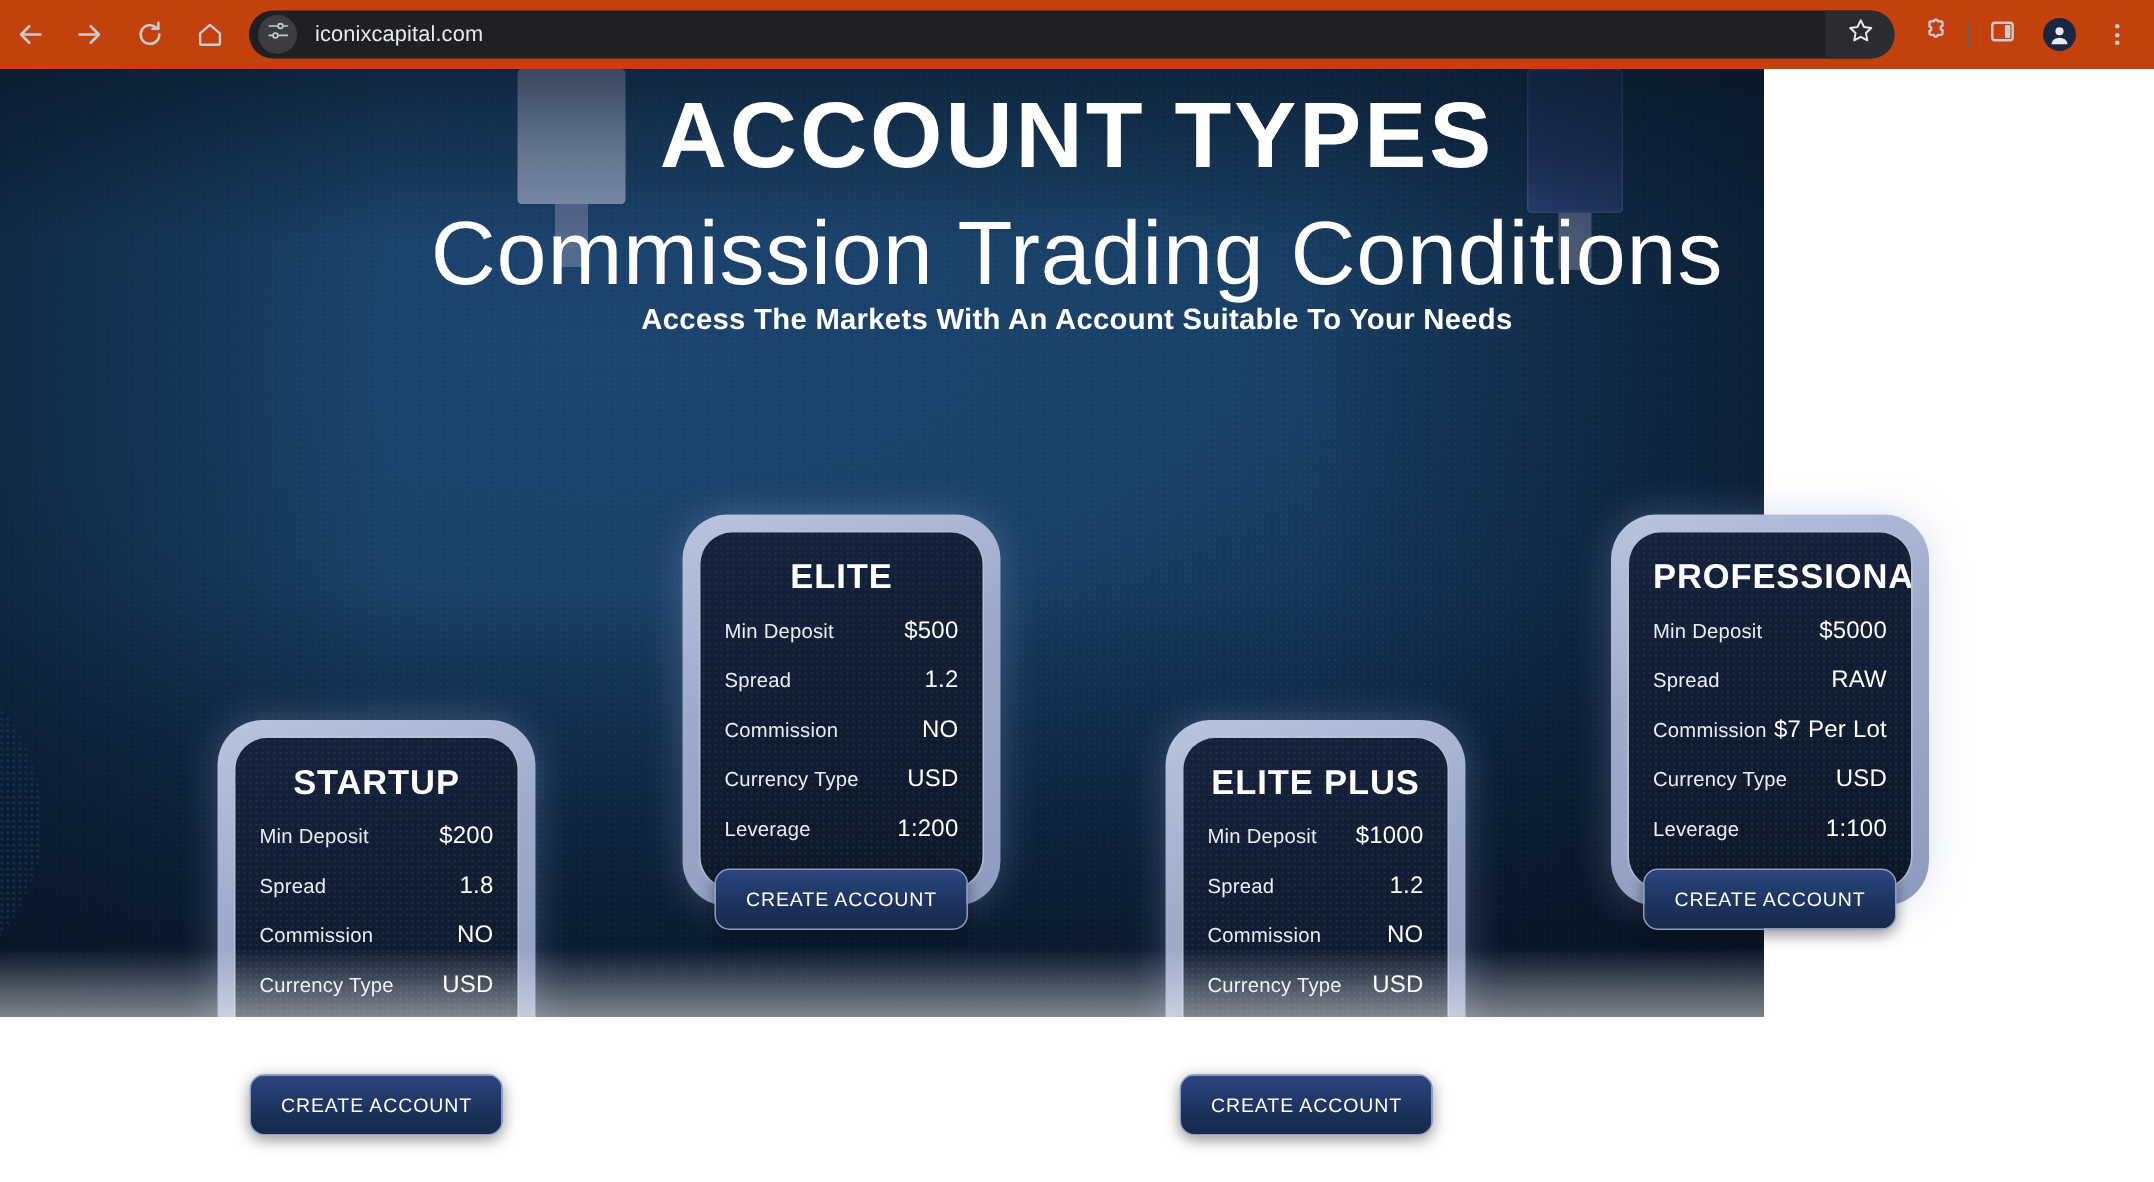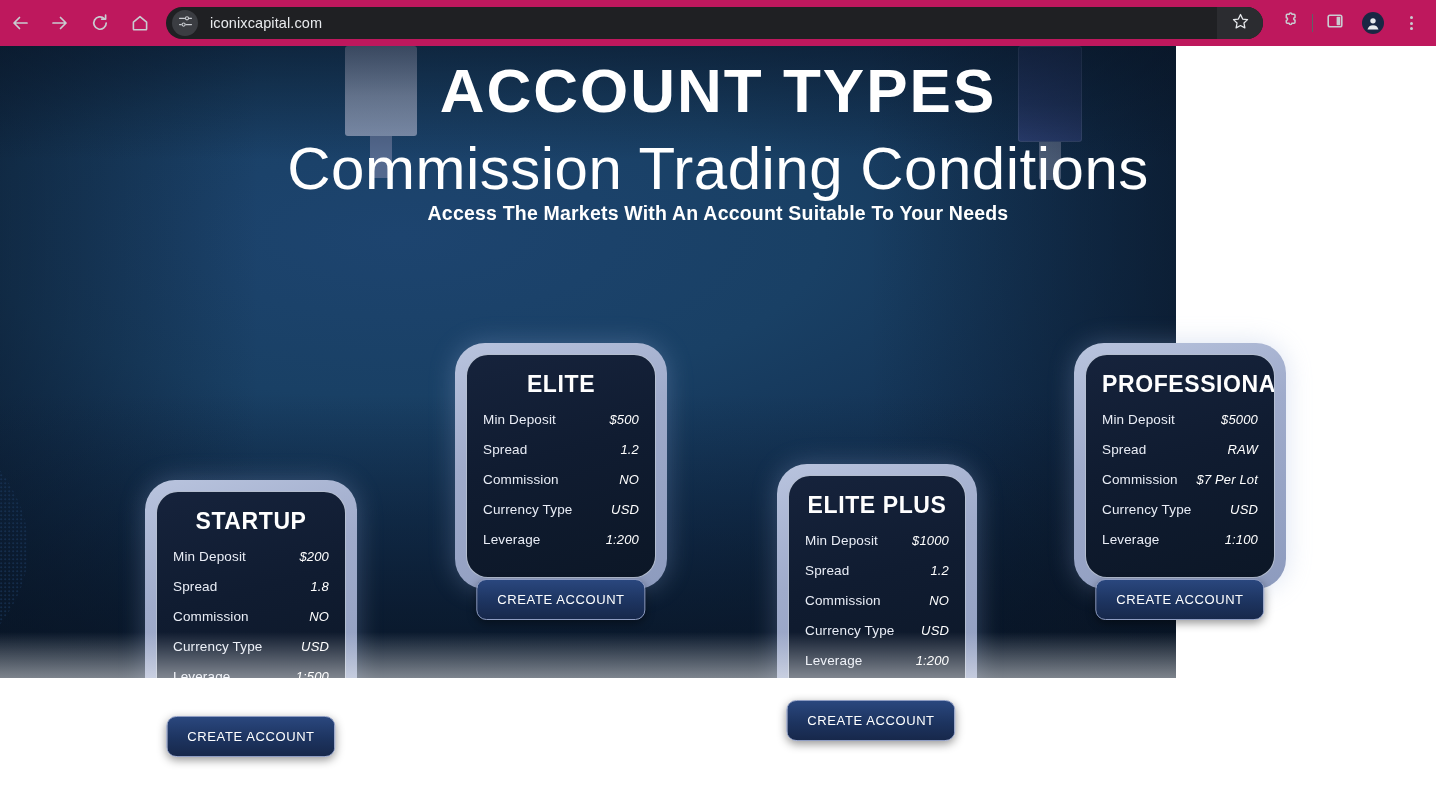--- a/index.html
+++ b/index.html
@@ -1,20 +1,20 @@
 <!DOCTYPE html>
 <html><head>
 <meta charset="utf-8">
 <style>
   *{margin:0;padding:0;box-sizing:border-box;}
   html,body{width:1436px;height:788px;overflow:hidden;}
   body{font-family:"Liberation Sans",sans-serif;background:#fff;}
 
   
-  .chrome{position:absolute;left:0;top:0;width:1436px;height:46px;background:#be185d;
+  .chrome{position:absolute;left:0;top:0;width:1436px;height:46px;background:#c2410c;
           display:flex;align-items:center;z-index:60;}
   .nav-btn{width:40px;height:46px;display:flex;align-items:center;justify-content:center;}
   .nav-btn svg{display:block;}
   .omnibox{flex:1;height:32px;margin:0 8px 0 6px;background:#1f2023;border-radius:16px;
            display:flex;align-items:center;padding:0 10px;min-width:0;position:relative;}
   .site-chip{width:26px;height:26px;border-radius:13px;background:#3b3d42;display:flex;
              align-items:center;justify-content:center;flex:0 0 26px;margin-left:-4px;}
   .omnibox-url{color:#e8eaed;font-size:14.5px;margin-left:12px;white-space:nowrap;
                overflow:hidden;text-overflow:ellipsis;letter-spacing:.1px;}
   .star-wrap{position:absolute;right:0;top:0;height:32px;width:46px;background:#2b2c30;
@@ -69,21 +69,21 @@
          background:linear-gradient(165deg,#16233c 0%,#101c31 45%,#0c1727 100%);
          padding:16px 16px 30px 16px;position:relative;overflow:hidden;}
   .inner::after{content:"";position:absolute;inset:0;opacity:.5;pointer-events:none;
      background-image:radial-gradient(#27405f 0.5px, transparent 0.6px);background-size:4px 4px;}
   .c-title{color:#ffffff;font-weight:bold;font-size:23px;text-align:center;letter-spacing:.6px;
            margin-bottom:14px;position:relative;z-index:2;}
   .rows{position:relative;z-index:2;}
   .row{display:flex;justify-content:space-between;align-items:baseline;margin-bottom:15px;}
   .row:last-child{margin-bottom:0;}
   .r-label{color:#e9edf6;font-size:13.5px;letter-spacing:.15px;}
-  .r-value{color:#ffffff;font-size:13px;letter-spacing:.15px;font-style:italic;}
+  .r-value{color:#ffffff;font-size:16px;letter-spacing:.15px;}
   .cta{position:absolute;left:50%;transform:translateX(-50%);
        background:linear-gradient(180deg,#2a477e 0%,#1d3460 55%,#17284b 100%);
        border:1.3px solid #8e9cc2;border-radius:10px;color:#ffffff;font-weight:normal;
        font-size:13px;letter-spacing:.6px;padding:12px 20px;white-space:nowrap;
        box-shadow:0 3px 10px rgba(0,0,0,.42);cursor:pointer;z-index:30;}
 
   
   .fade-mask{position:absolute;left:0;top:586px;width:1436px;height:156px;pointer-events:none;
              z-index:20;
              background:linear-gradient(to bottom, rgba(255,255,255,0) 0%, rgba(255,255,255,.42) 26%,
@@ -282,21 +282,21 @@
             <div class="row">
               <span class="r-label">Leverage</span>
               <span class="r-value">1:200</span>
             </div>
           </div>
         </div>
       </div>
       <button class="cta" style="top:236px;">CREATE ACCOUNT</button>
     </div>
 
-    <div class="card-wrap" style="left:765px;top:418px;padding-left:12px;">
+    <div class="card-wrap" style="left:765px;top:434px;padding-left:12px;">
       <div class="frame">
         <div class="inner">
           <div class="c-title">ELITE PLUS</div>
           <div class="rows">
             <div class="row">
               <span class="r-label">Min Deposit</span>
               <span class="r-value">$1000</span>
             </div>
             <div class="row">
               <span class="r-label">Spread</span>

